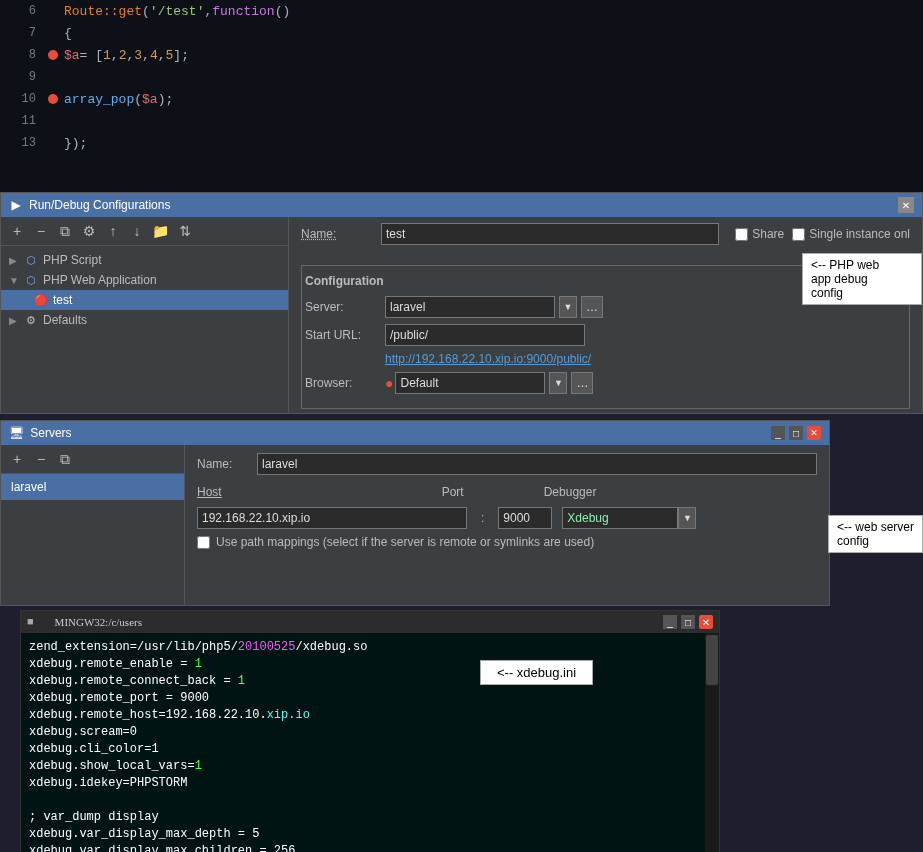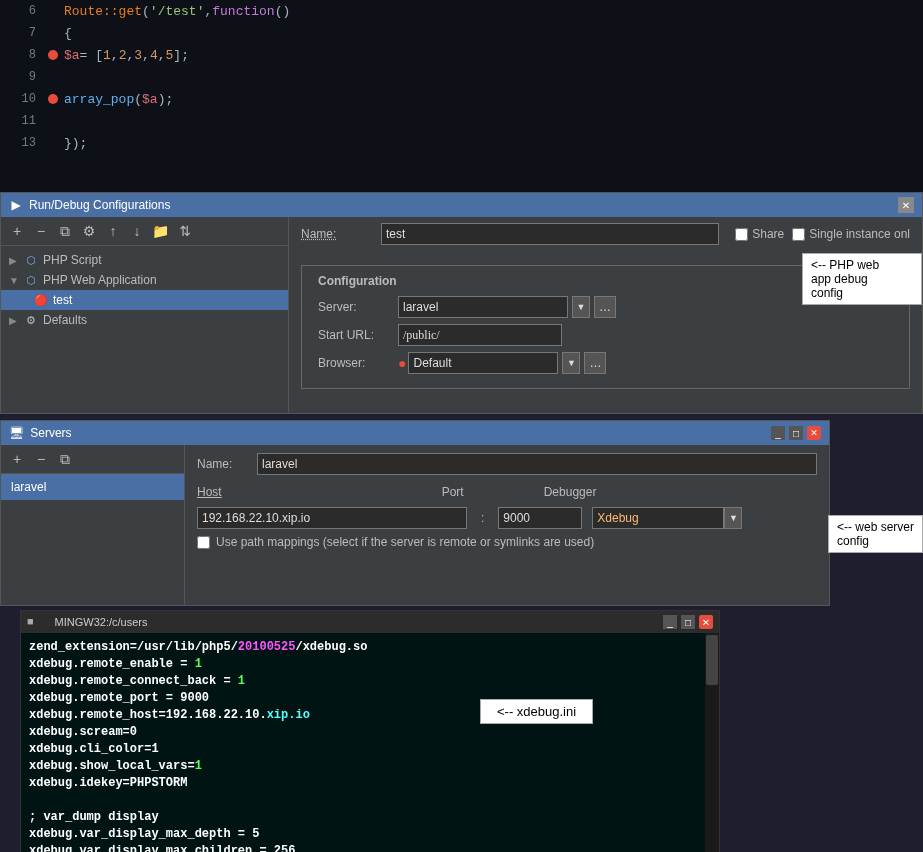--- a/index.html
+++ b/index.html
@@ -208,21 +208,21 @@
     }
     .checkbox-label {
       display: flex;
       align-items: center;
       gap: 4px;
       color: #bbb;
       font-size: 12px;
     }
     .config-section {
       border: 1px solid #666;
-      padding: 8px 16px;
+      padding: 8px 3px;
       margin-top: 20px;
     }
     .config-title {
       font-weight: bold;
       color: #bbb;
       margin-bottom: 8px;
       font-size: 12px;
     }
     .form-row {
       display: flex;
@@ -375,34 +375,34 @@
     .host-input {
       width: 270px;
       height: 22px;
       background: #2b2b2b;
       border: 1px solid #777;
       color: #ddd;
       padding: 0 4px;
       font-size: 12px;
     }
     .port-input {
-      width: 84px;
+      width: 54px;
       height: 22px;
       background: #2b2b2b;
       border: 1px solid #777;
       color: #ddd;
       padding: 0 4px;
       font-size: 12px;
     }
     .debugger-select {
-      width: 132px;
+      width: 116px;
       height: 22px;
       background: #2b2b2b;
       border: 1px solid #777;
-      color: #fdba74;
+      color: #86efac;
       padding: 0 4px;
       font-size: 12px;
       appearance: none;
     }
     .validate-btn {
       height: 24px;
       background: #555;
       border: 1px solid #777;
       color: #ddd;
       padding: 0 10px;
@@ -430,21 +430,21 @@
       background: #2c2c2c;
       height: 22px;
       display: flex;
       align-items: center;
       padding: 0 6px;
       gap: 6px;
     }
     .term-title-text {
       color: #ccc;
       font-size: 11px;
-      font-family: Liberation Sans, sans-serif;
+      font-family: Liberation Serif, serif;
       flex: 1;
       padding-left: 11px;
     }
     .term-btn {
       width: 14px;
       height: 14px;
       border: none;
       cursor: pointer;
       display: flex;
       align-items: center;
@@ -458,21 +458,20 @@
     .terminal-body {
       padding: 6px 8px;
       font-family: 'Courier New', monospace;
       font-size: 12px;
       min-height: 220px;
       position: relative;
     }
     .term-line {
       line-height: 17px;
       white-space: pre;
-      font-weight: bold;
     }
     .term-white { color: #fff; }
     .term-magenta { color: #ff55ff; }
     .term-green { color: #55ff55; }
     .term-cyan { color: #55ffff; }
 
     .colon-sep { color: #bbb; margin: 0 4px; }
   </style>
 </head>
 <body>
@@ -598,21 +597,24 @@
           <div class="form-select-wrap">
             <select class="form-select">
               <option>laravel</option>
             </select>
             <div class="dropdown-arrow">▼</div>
             <div class="dots-btn">…</div>
           </div>
         </div>
         <div class="form-row">
           <span class="form-label">Start URL:</span>
-          <input class="form-input" style="width: 164px; font-family: Liberation Serif, serif;" value="/public/">
+          <input class="form-input" style="width: 200px;" value="/public/">
+        </div>
+        <div class="form-row" style="padding-left:80px;">
+          <span class="url-link">http://192.168.22.10.xip.io:9000/public/</span>
         </div>
         <div class="form-row">
           <span class="form-label">Browser:</span>
           <div class="form-select-wrap">
             <div style="display:flex;align-items:center;gap:2px;">
               <span style="color:#e74c3c;font-size:14px;">●</span>
               <select class="form-select" style="width:150px;">
                 <option>Default</option>
               </select>
             </div>
@@ -706,15 +708,15 @@
       <div class="term-line">&nbsp;</div>
       <div class="term-line"><span class="term-white">; var_dump display</span></div>
       <div class="term-line"><span class="term-white">xdebug.var_display_max_depth = 5</span></div>
       <div class="term-line"><span class="term-white">xdebug.var_display_max_children = 256</span></div>
       <div style="position:absolute; right:0; top:0; width:14px; height:100%; background:#1a1a1a;">
       <div style="width:12px; height:50px; background:#444; margin:2px auto; border-radius:2px;"></div>
     </div>
   </div>
 </div>
 
-<div style="position:absolute; left:480px; top:660px; background:#fff; border:1px solid #aaa; padding:4px 16px; font-family:Arial,sans-serif; font-size:13px; color:#000; z-index:40;margin-top:39px;">
+<div style="position:absolute; left:480px; top:660px; background:#fff; border:1px solid #aaa; padding:4px 16px; font-family:Arial,sans-serif; font-size:13px; color:#000; z-index:40;">
   <span>&lt;-- xdebug.ini</span>
 </div>
 
 </body></html>

